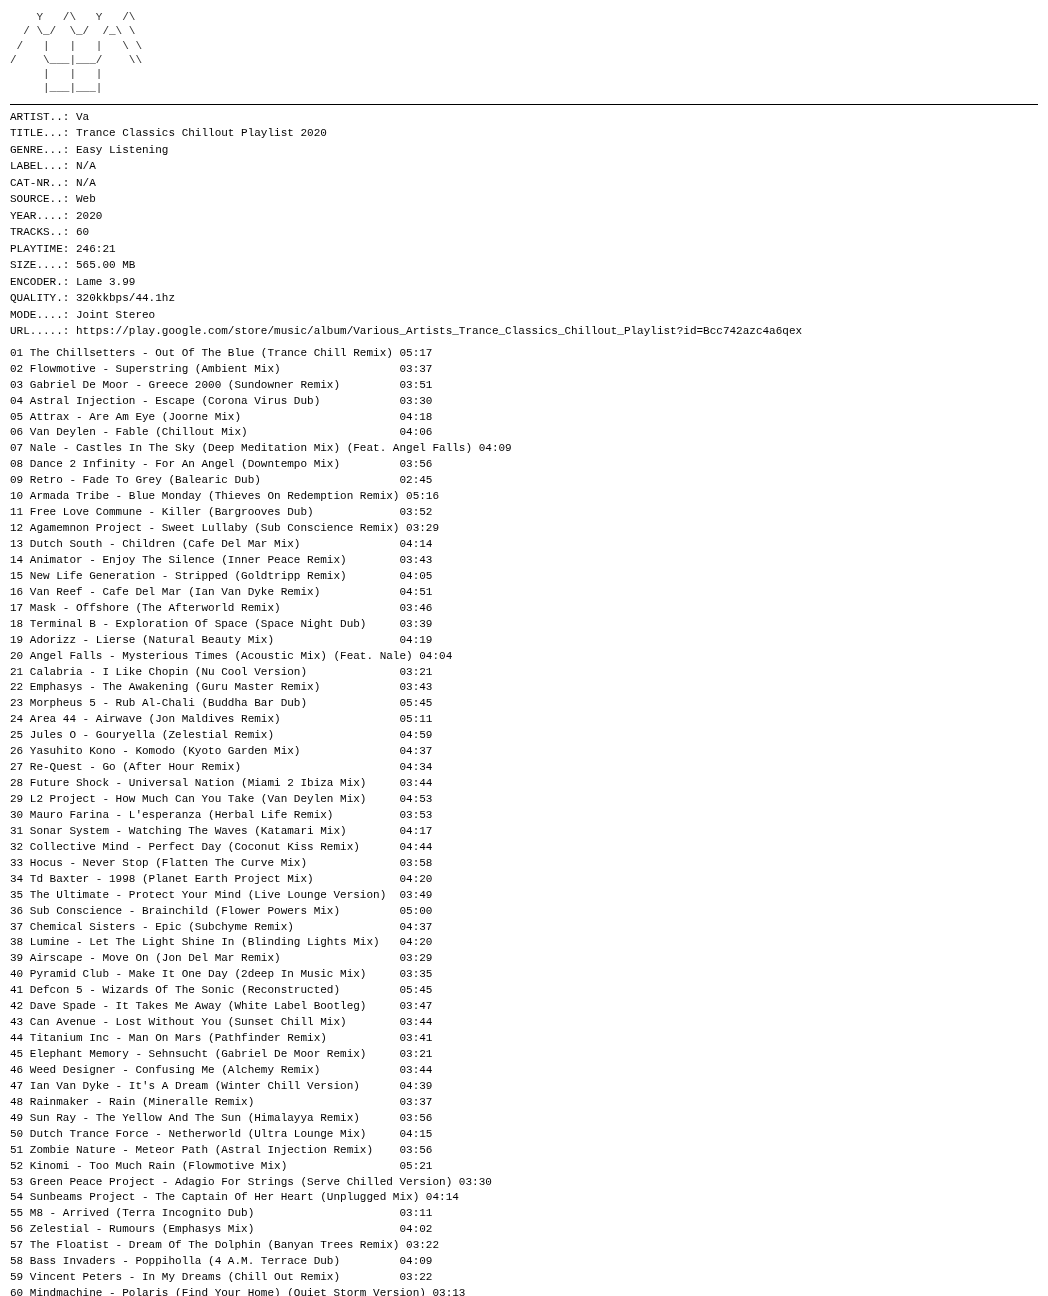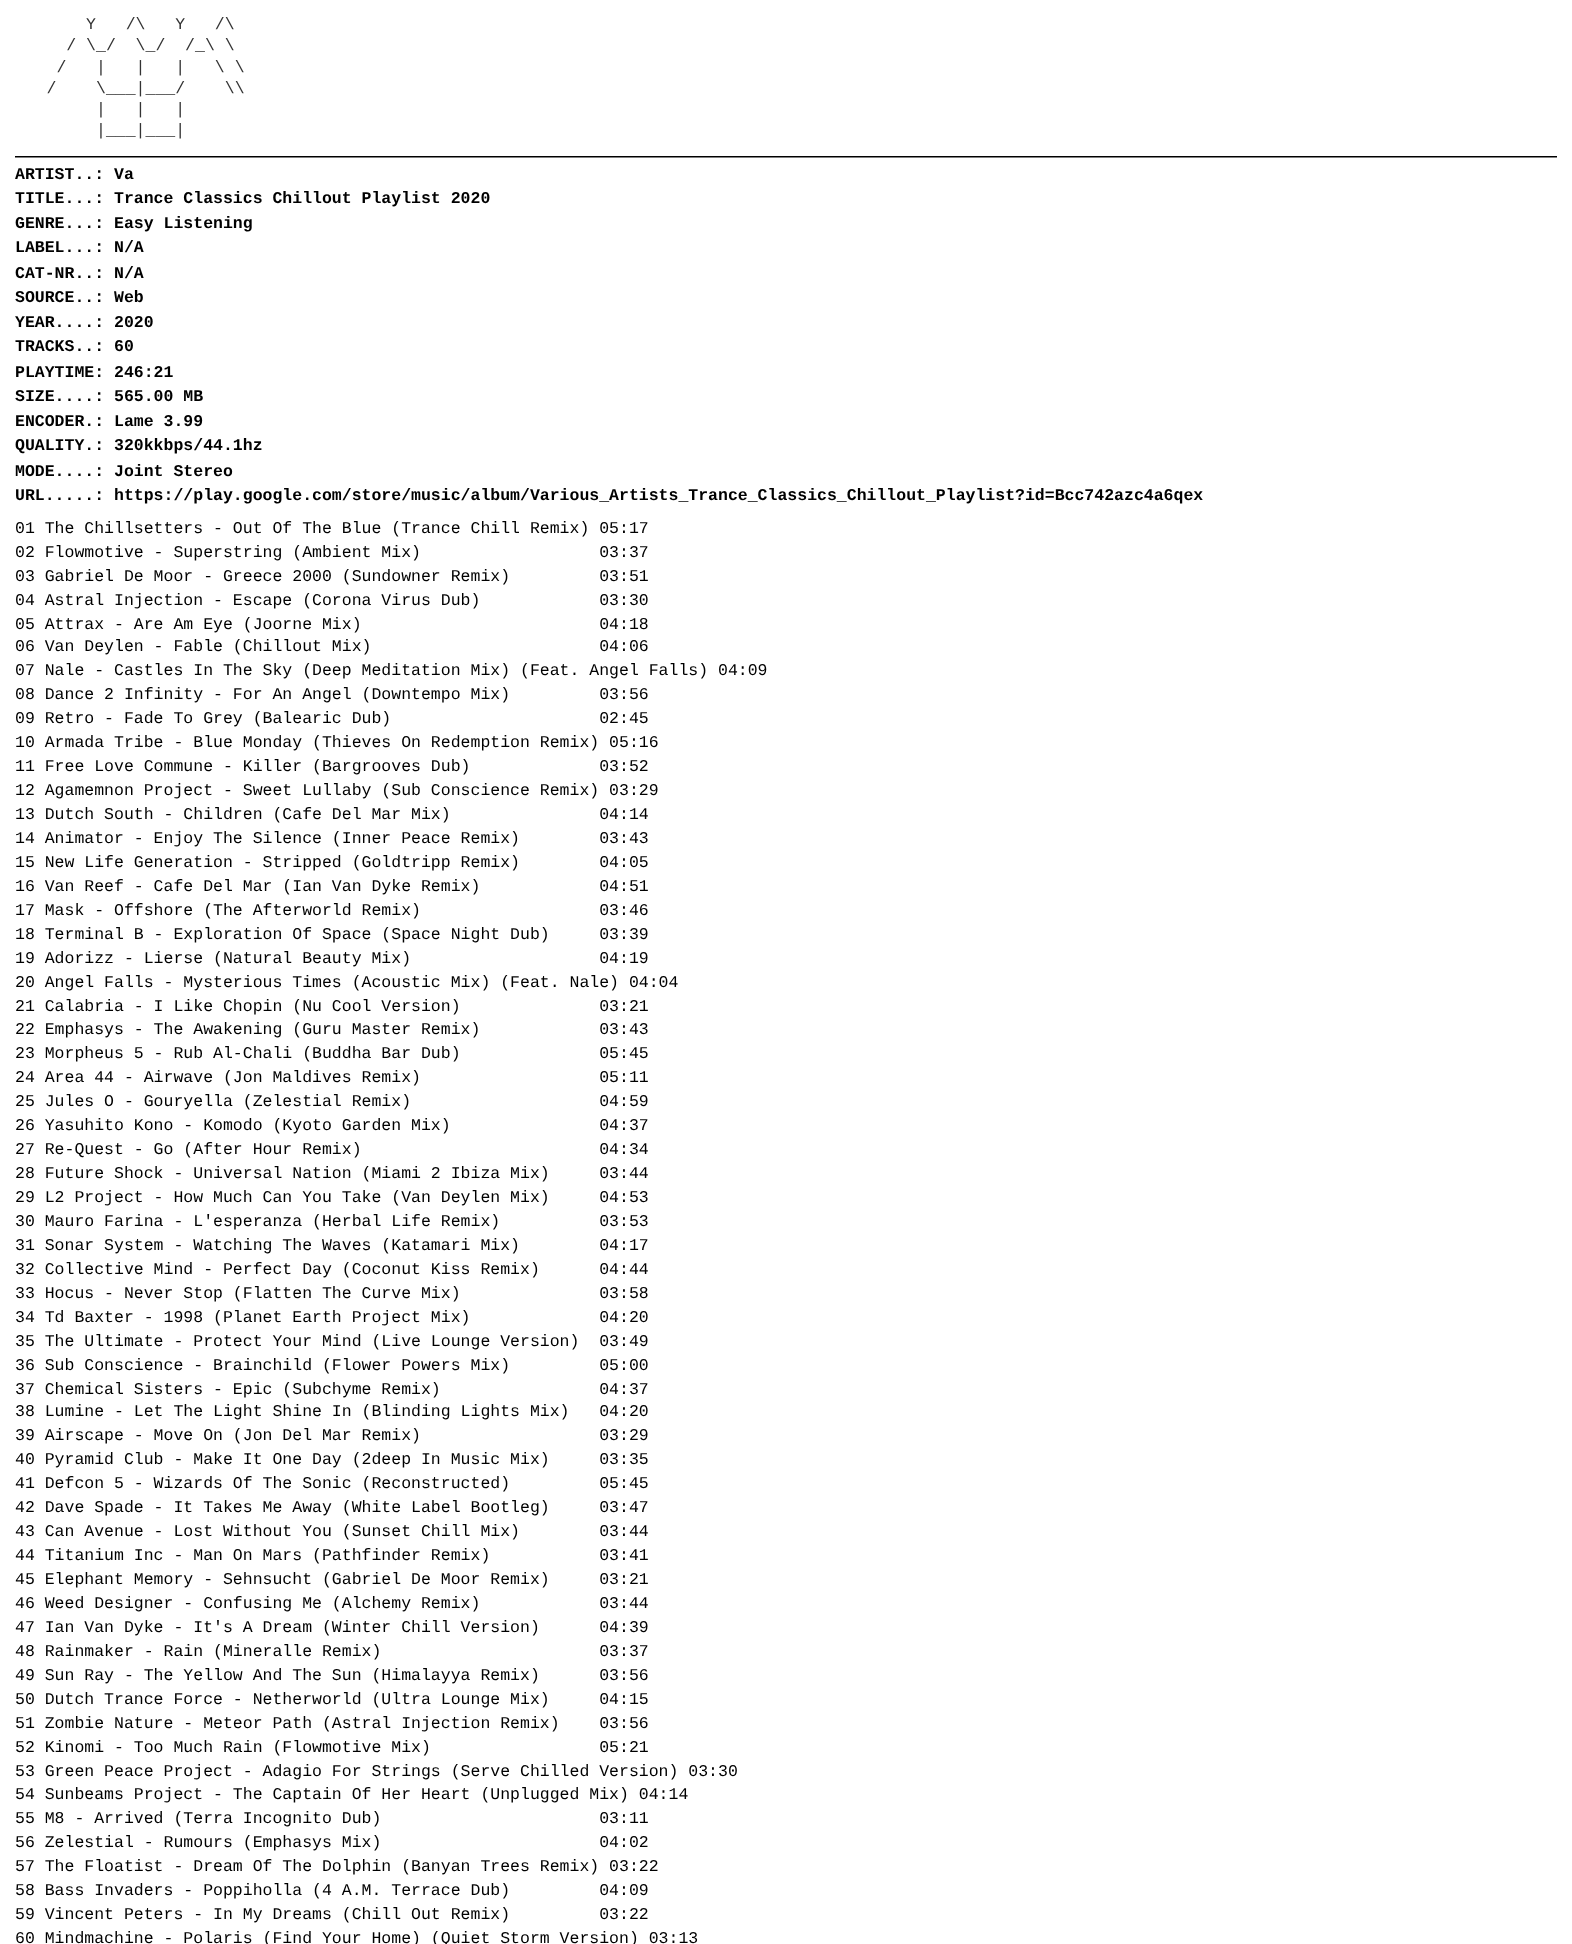--- a/index.html
+++ b/index.html
@@ -14,21 +14,20 @@
     .site-credit {
       color: #cc0000;
       text-align: center;
       font-size: 11px;
       margin-bottom: 2px;
     }
     .top-row {
       display: flex;
       justify-content: space-between;
       align-items: flex-start;
-      margin-left: 21px;
     }
     .release-label {
       font-size: 13px;
       font-weight: bold;
       white-space: pre;
     }
     .release-title {
       font-size: 13px;
       font-weight: bold;
       text-align: center;
@@ -37,21 +36,20 @@
     .divider {
       border: none;
       border-top: 1px solid #000;
       margin: 4px 0;
     }
     .meta-block {
       white-space: pre;
       font-size: 11px;
       line-height: 1.5;
       margin: 1px 0;
-      font-weight: bold;
     }
     .tracklist {
       margin-top: 6px;
       white-space: pre;
       font-size: 11px;
       line-height: 1.45;
     }
     .logo-area {
       display: flex;
       align-items: flex-start;

